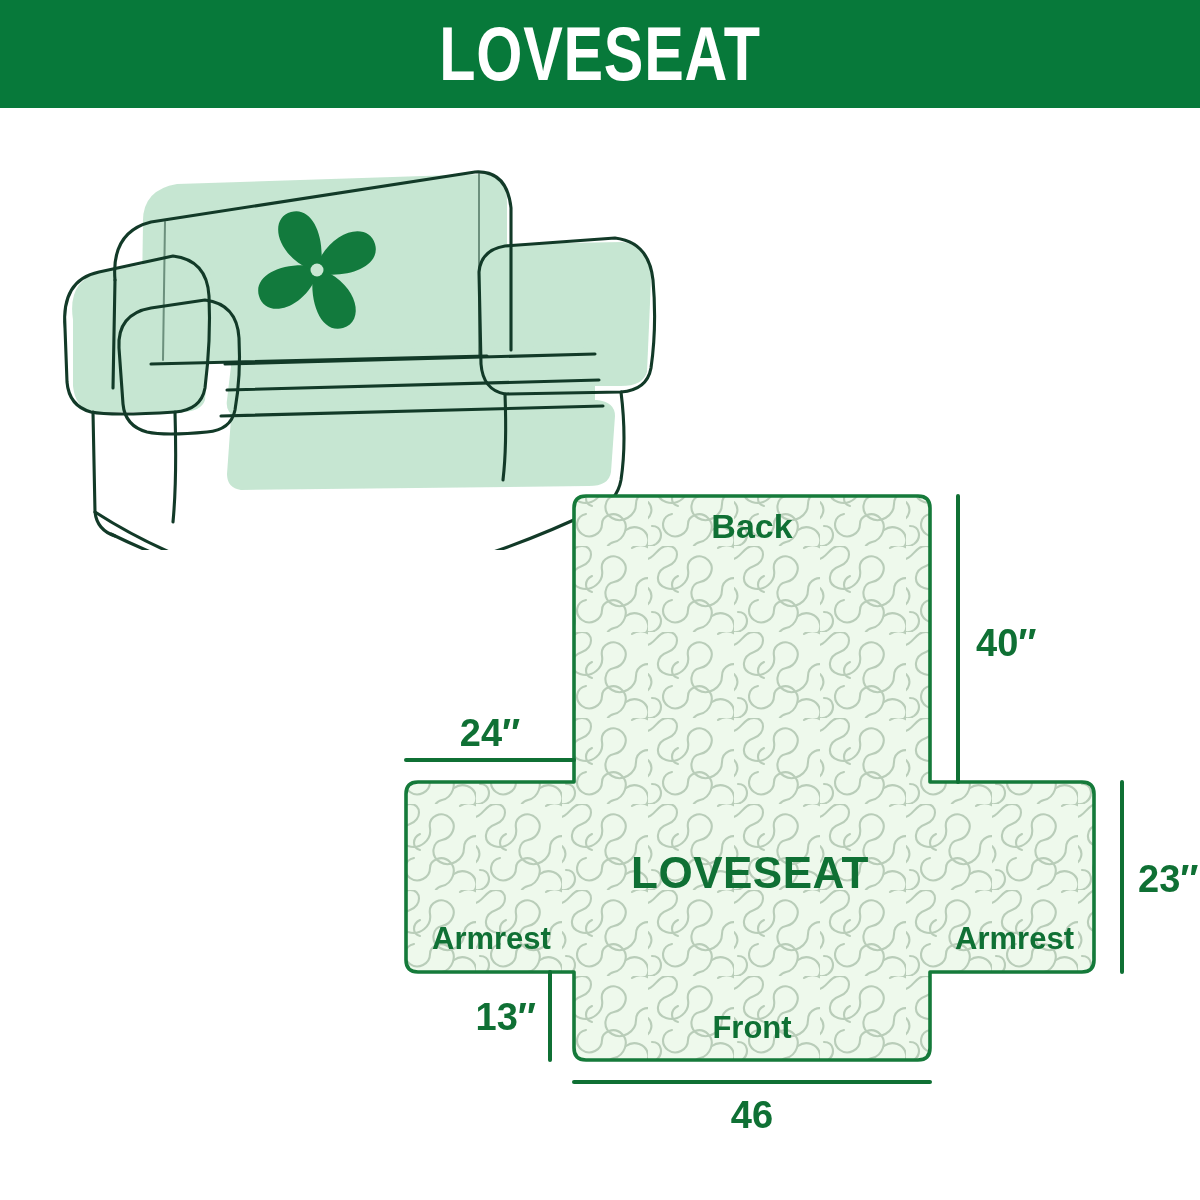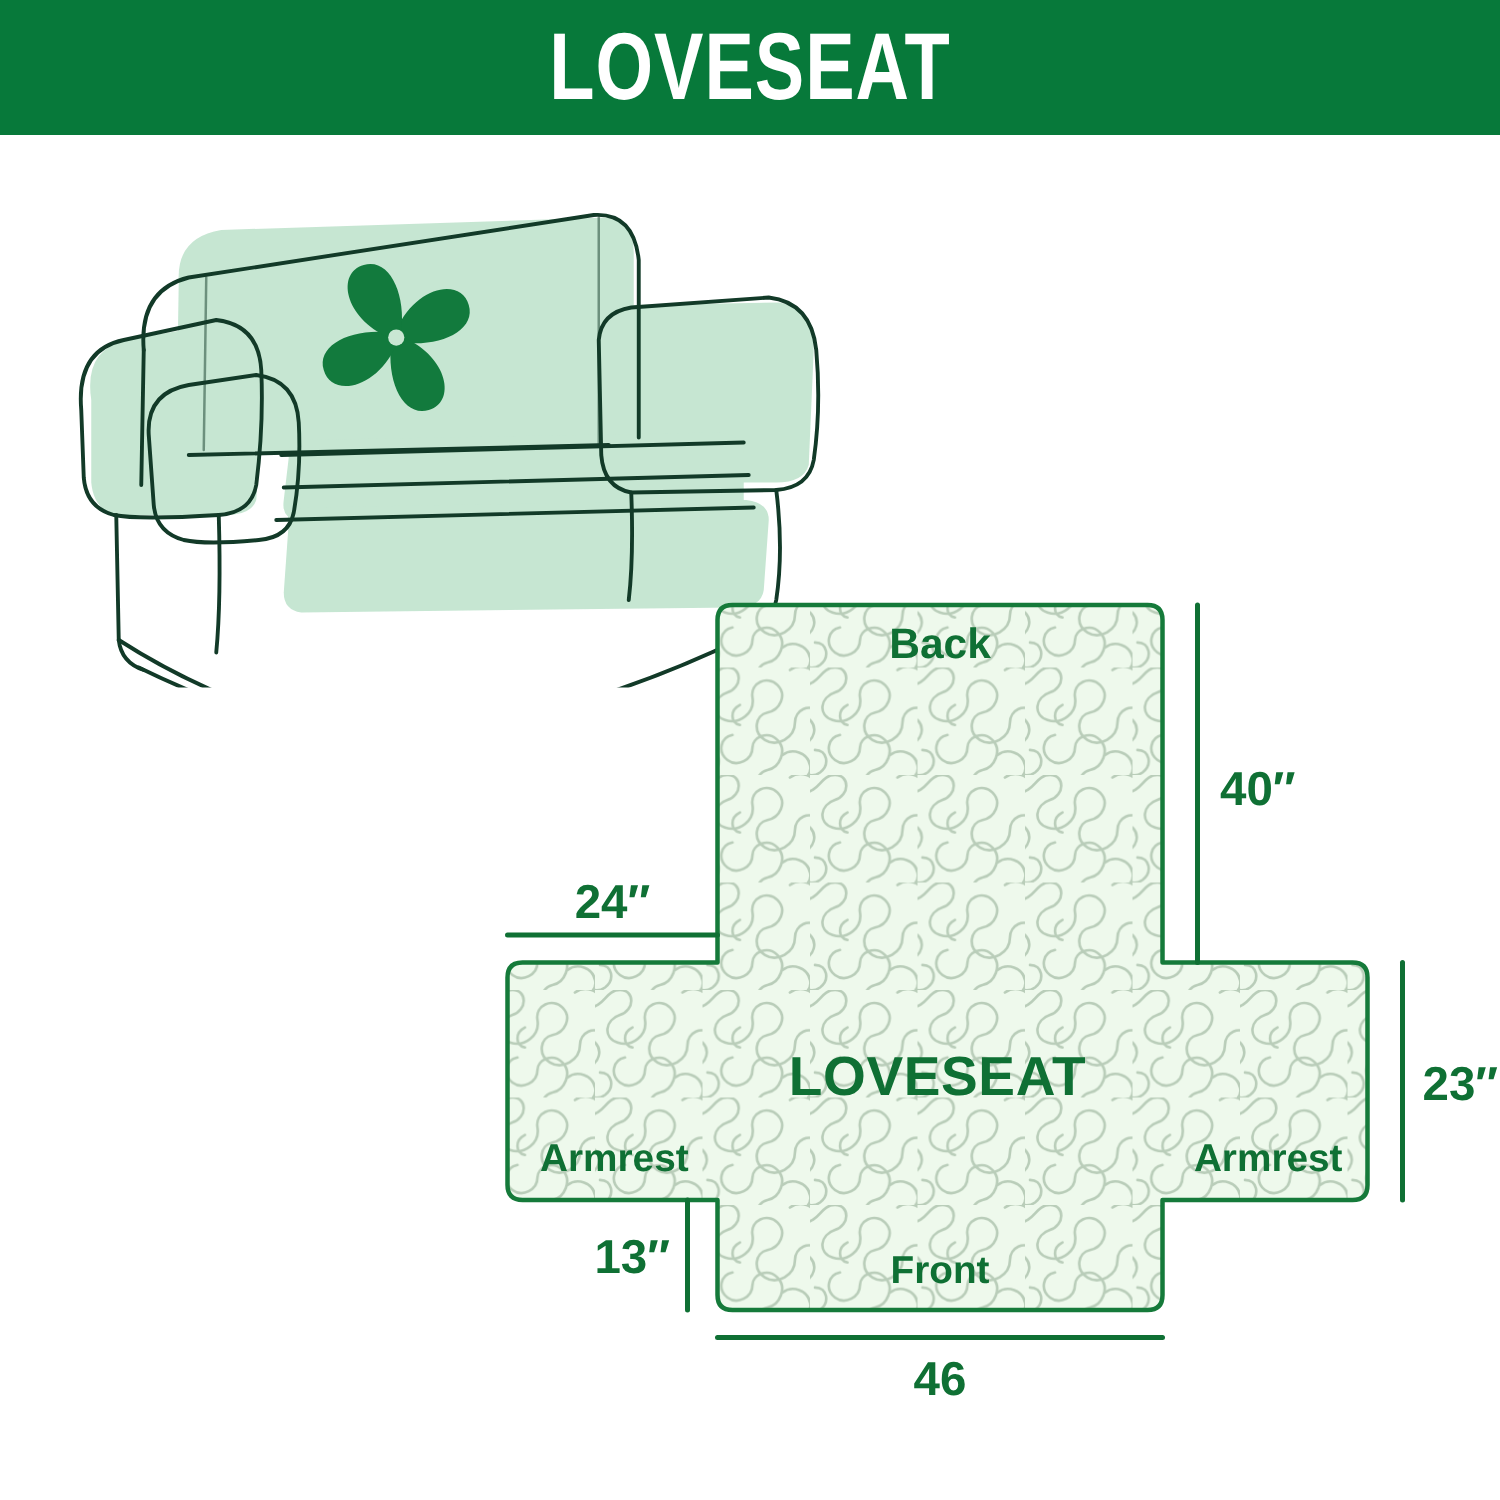--- a/index.html
+++ b/index.html
@@ -39,21 +39,21 @@
   #sofa-illustration {
     position: absolute;
     left: 55px; top: 150px;
     width: 620px; height: 400px;
   }
   #sofa-illustration svg { display:block; width:100%; height:100%; }
 
   
   #cross-diagram {
     position: absolute;
-    left: 390px; top: 448px;
+    left: 390px; top: 460px;
     width: 810px; height: 690px;
   }
   #cross-diagram svg { display:block; width:100%; height:100%; }
 
   .dim-label, .sect-label {
     fill: #0f7034;
     font-family: "Liberation Sans", sans-serif;
     font-weight: bold;
   }
 </style>

